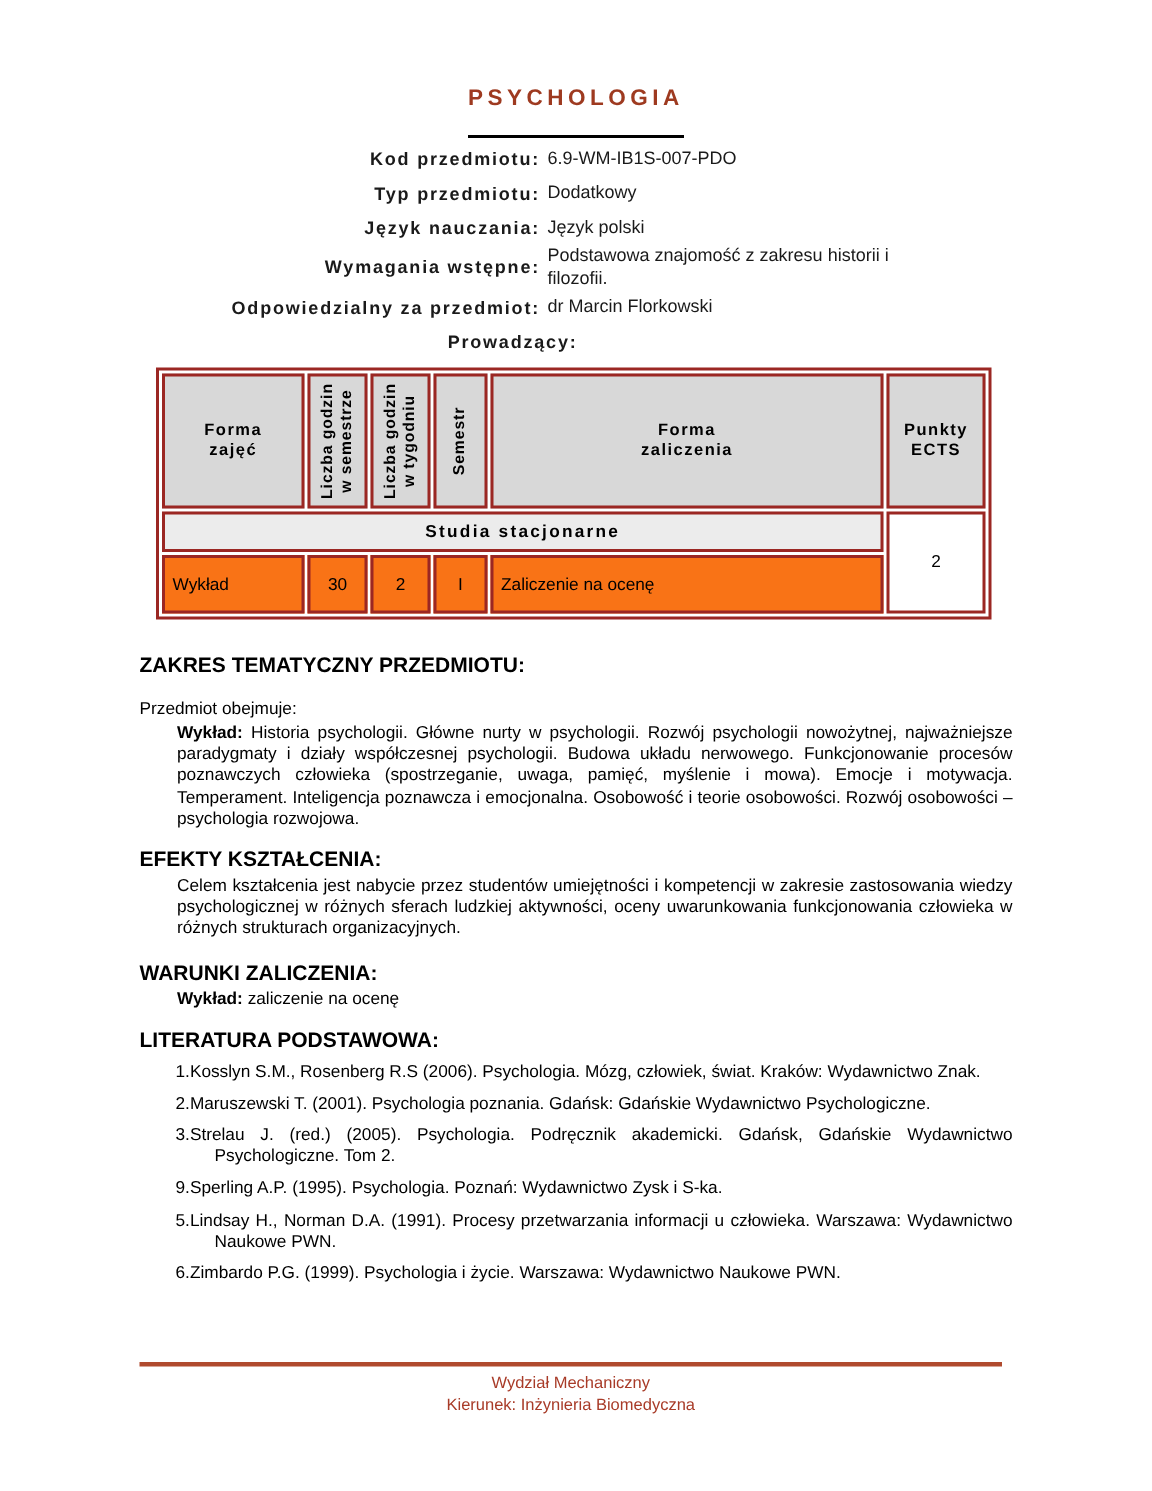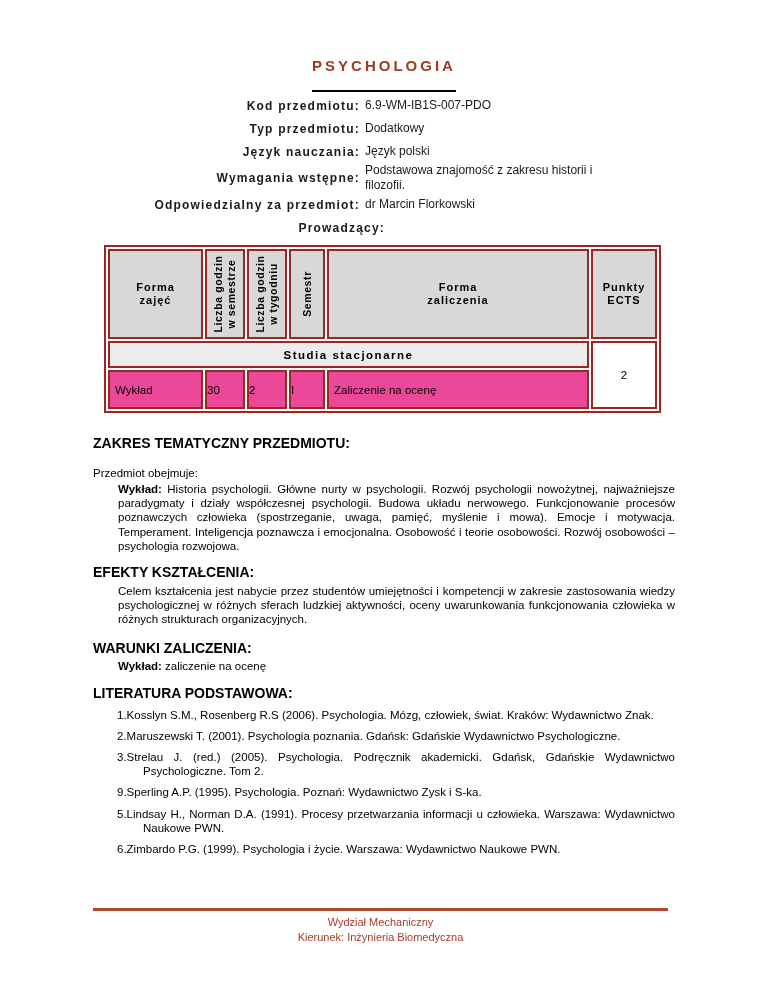--- a/index.html
+++ b/index.html
@@ -31,22 +31,22 @@
   tr.thead td{background:#D8D8D8;height:90px;vertical-align:middle;text-align:center;}
   .hlines{font-size:11px;font-weight:bold;letter-spacing:1px;line-height:13px;text-align:center;}
   .vbox{position:relative;height:84px;}
   .vwrap{position:absolute;left:50%;top:50%;
          transform:translate(-50%,-50%) rotate(-90deg);
          width:92px;font-size:10.5px;font-weight:bold;letter-spacing:0.6px;
          line-height:13px;text-align:center;white-space:nowrap;}
   td.sublabel{background:#ECECEC;height:27px;text-align:center;vertical-align:middle;
               font-weight:bold;letter-spacing:1.5px;font-size:11px;}
   td.ects{background:#fff;text-align:center;vertical-align:middle;}
-  tr.tdata td{height:39px;background:#ec4899;vertical-align:middle;padding:0 5px;}
-  tr.tdata td.center{padding:0;}
+  tr.tdata td{height:39px;background:#f97316;vertical-align:middle;padding:0 5px;}
+  tr.tdata td.center{text-align:center;padding:0;}
 
   
   .section-h{font-size:14px;font-weight:bold;margin:0;color:#000;}
   .h-zakres{margin-top:22px;}
   .intro{font-size:11.5px;margin-top:16px;}
   .para{font-size:11.5px;line-height:14.2px;text-align:justify;
         padding-left:25px;margin:3px 0 0 0;}
   .h-efekty{margin-top:11px;}
   .para-efekty{margin-top:4px;}
   .h-warunki{margin-top:13px;}

